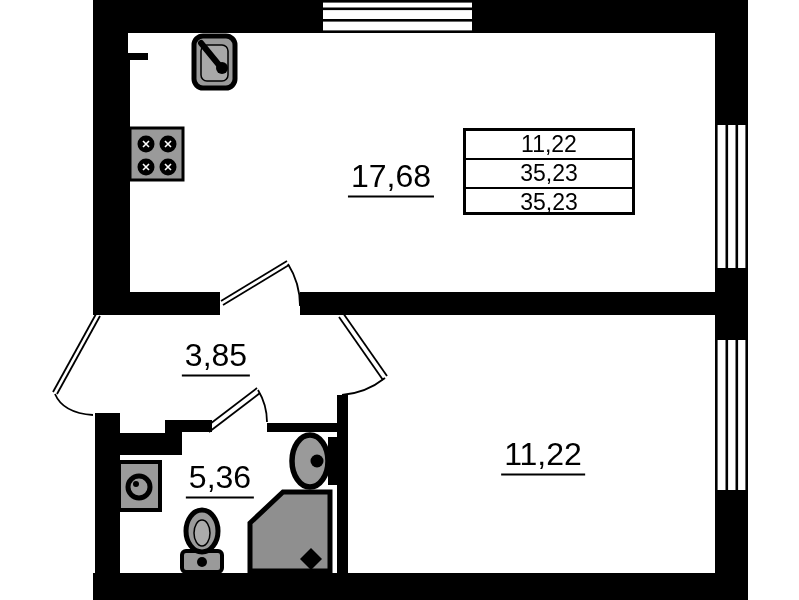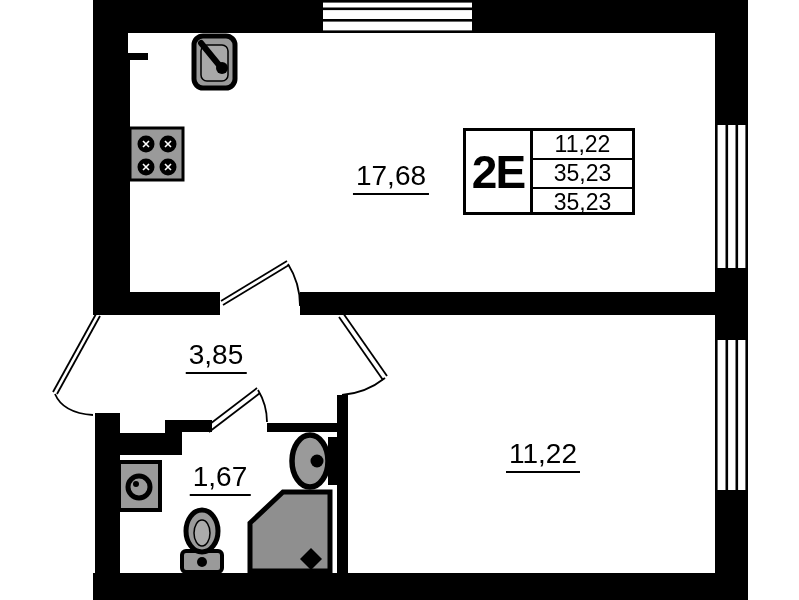--- a/index.html
+++ b/index.html
@@ -3,21 +3,21 @@
 <meta charset="utf-8">
 <style>
   html,body { margin:0; padding:0; background:#ffffff; }
   #stage {
     position:relative; width:799px; height:600px; background:#ffffff;
     font-family:"Liberation Sans", sans-serif; overflow:hidden;
   }
   #plan-svg { position:absolute; left:0; top:0; }
   .room-label {
     position:absolute; transform:translate(-50%,-50%);
-    font-size:28px; color:#000; white-space:nowrap;
+    font-size:32px; color:#000; white-space:nowrap;
   }
   .room-label span { border-bottom:2px solid #000; padding:0 3px 2px 3px; }
   .unit-card {
     position:absolute; left:463px; top:128px; width:172px; height:87px;
     border:3px solid #000; background:#fff; display:flex; box-sizing:border-box;
   }
   .unit-type {
     width:64px; border-right:3px solid #000; display:flex;
     align-items:center; justify-content:center;
     font-size:46px; font-weight:bold; letter-spacing:-2px;
@@ -155,28 +155,27 @@
     </g>
   </svg>
 
   <div class="room-label" style="left:391px; top:176px;">
     <span>17,68</span>
   </div>
   <div class="room-label" style="left:216px; top:355px;">
     <span>3,85</span>
   </div>
   <div class="room-label" style="left:220px; top:477px;">
-    <span>1,67</span>
+    <span>5,36</span>
   </div>
   <div class="room-label" style="left:543px; top:454px;">
     <span>11,22</span>
   </div>
 
   <div class="unit-card">
-    <div class="unit-type">2E</div>
     <div class="unit-rows">
       <div class="unit-row">11,22</div>
       <div class="unit-row">35,23</div>
       <div class="unit-row">35,23</div>
     </div>
   </div>
 
 </div>
 
 </body></html>

